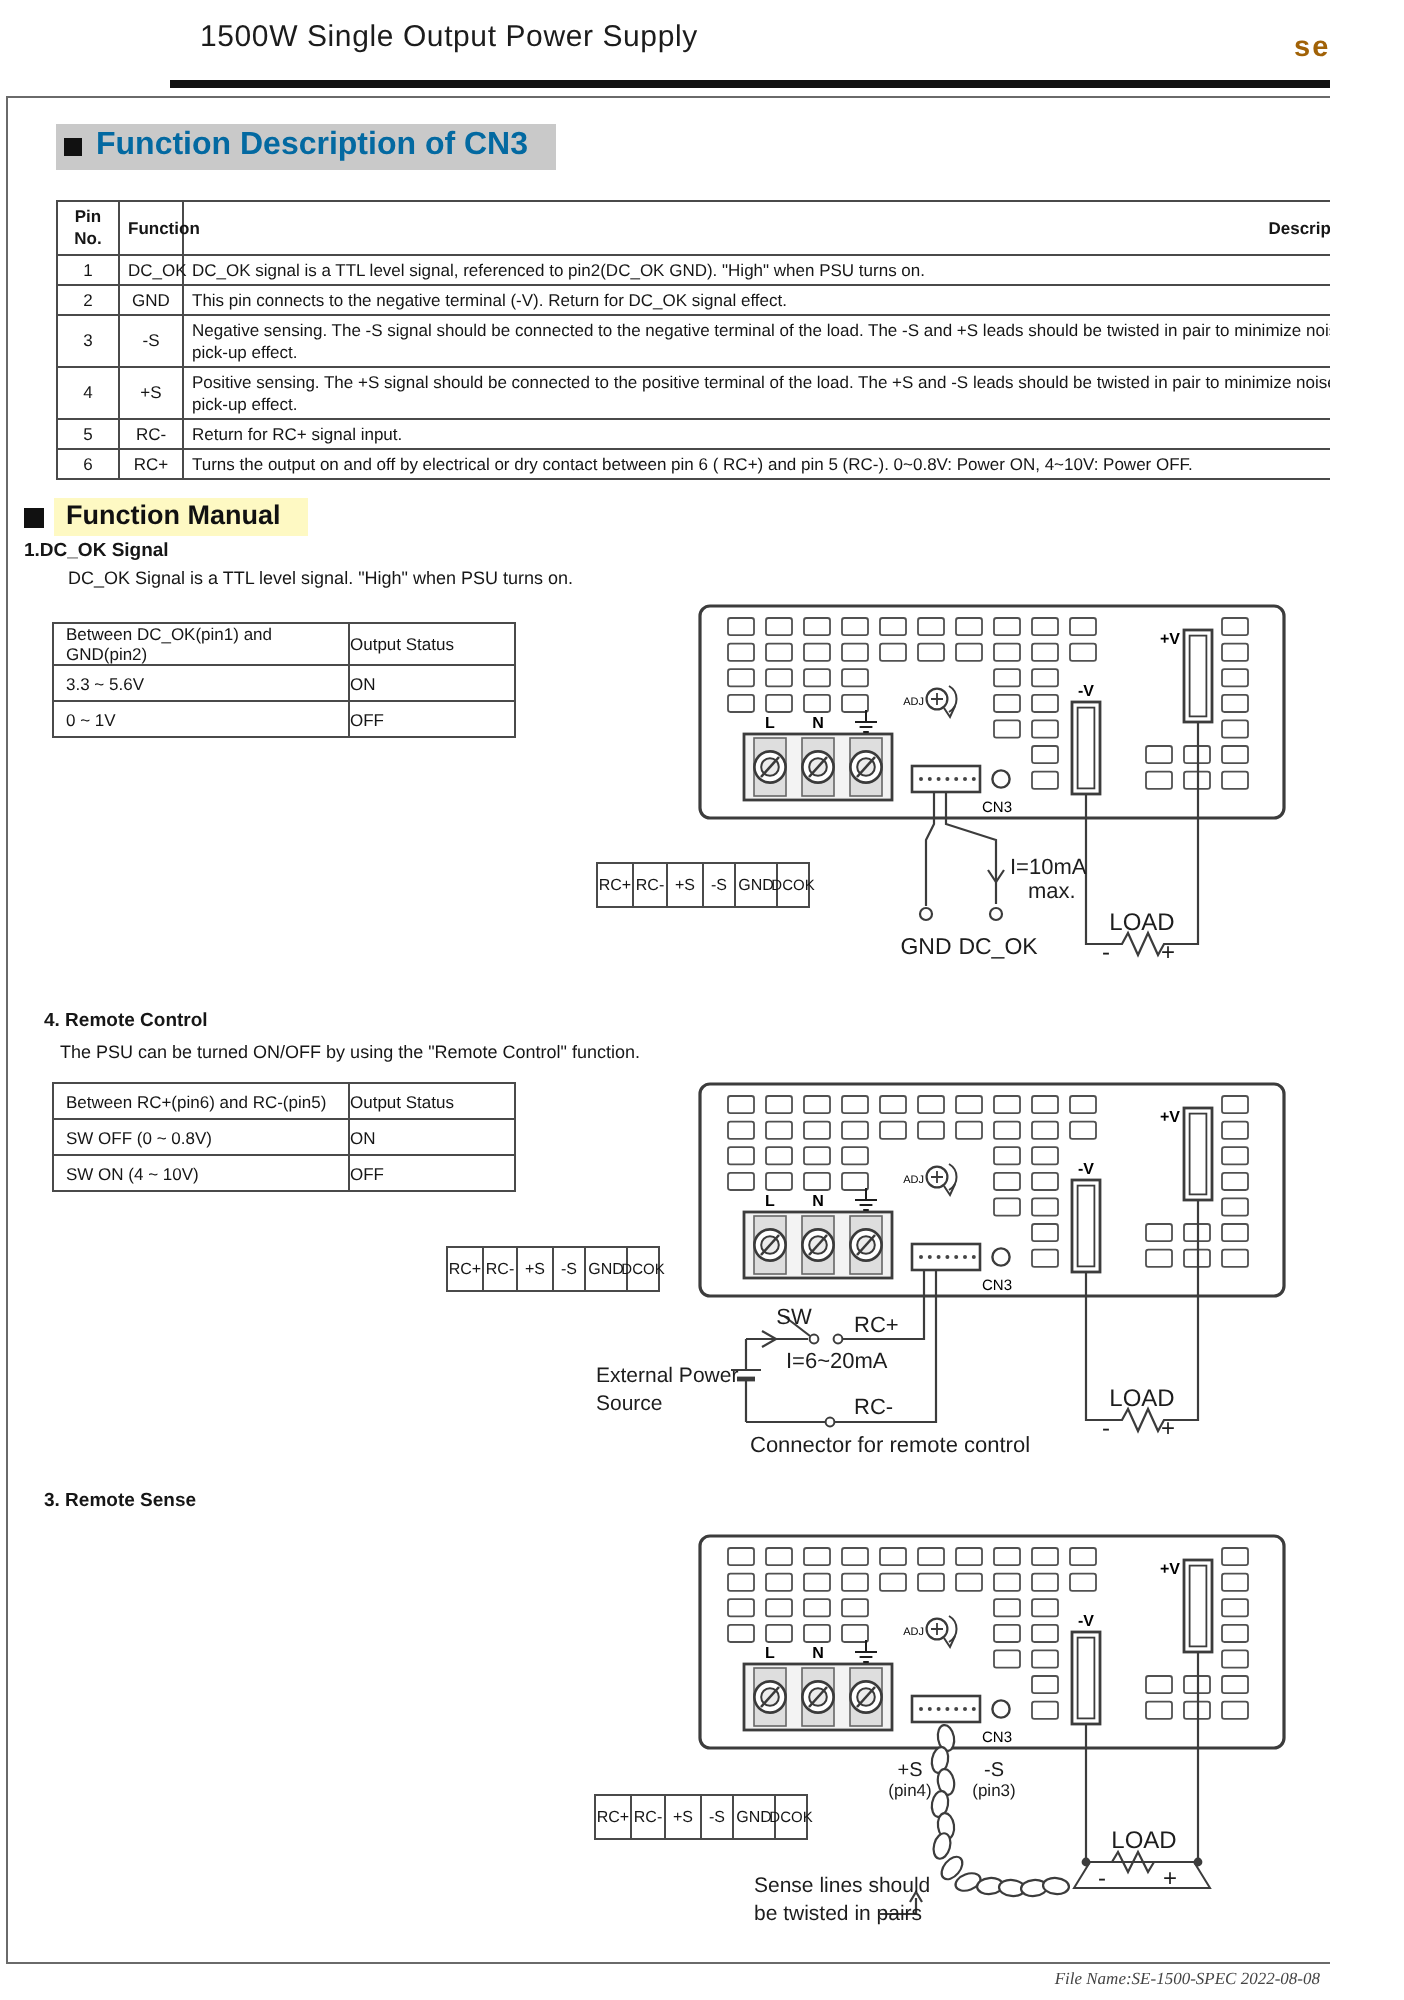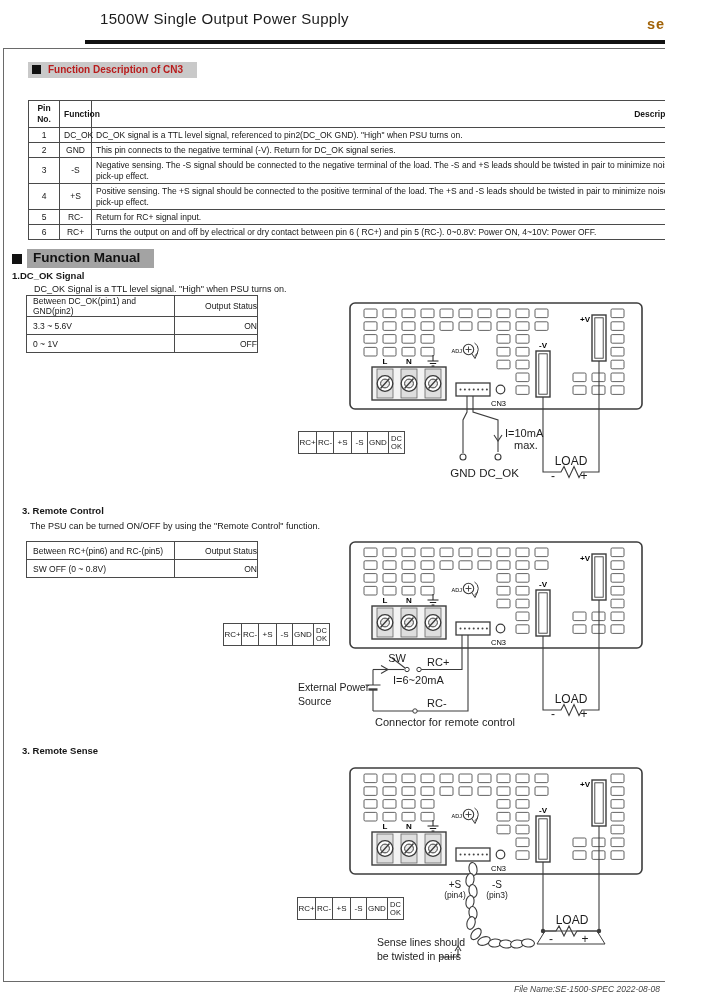--- a/index.html
+++ b/index.html
@@ -9,51 +9,51 @@
 
   
   .hdr-sub{left:100px;top:10px;font-size:15px;letter-spacing:.3px;color:#1c1c1c;}
   .hdr-model{left:494px;top:1px;font-size:30px;font-weight:bold;letter-spacing:2.5px;color:#111;}
   .hdr-series{left:647px;top:16px;font-size:14.5px;font-weight:bold;letter-spacing:1px;color:#a16207;}
   .hdr-rule{left:85px;top:40px;width:614px;height:4px;background:#111;}
   .border-box{left:3px;top:48px;width:694px;height:932px;border:1px solid #6a6a6a;}
 
   
   .sec1{left:28px;top:62px;background:#c9c9c9;display:flex;align-items:center;gap:7px;
-        padding:2px 14px 3px 4px;font-weight:bold;font-size:10px;color:#b91c1c;}
+        padding:2px 14px 3px 4px;font-weight:bold;font-size:16px;color:#0369a1;}
   .bullet{width:9px;height:9px;background:#111;display:inline-block;}
   .sec2{left:12px;top:249px;display:flex;align-items:center;gap:5px;font-weight:bold;
         font-size:13.5px;color:#111;}
-  .sec2 .lbl{background:#a3a3a3;padding:1px 14px 3px 6px;}
+  .sec2 .lbl{background:#fef9c3;padding:1px 14px 3px 6px;}
   .h-sm{font-weight:bold;font-size:9.5px;color:#161616;}
   .para{font-size:9px;color:#161616;}
 
   
   table{border-collapse:collapse;}
   .cn3t{left:28px;top:100px;width:658px;font-size:8.5px;table-layout:fixed;}
   .cn3t th,.cn3t td{border:1px solid #4a4a4a;line-height:1.3;padding:1.5px 4px;color:#161616;}
   .cn3t th{font-weight:bold;text-align:right;padding:2px 4px;}
   .cn3t .c{text-align:center;}
 
   
   .smt{width:232px;font-size:8.5px;table-layout:fixed;}
   .smt td{border:1px solid #4a4a4a;height:17px;color:#161616;padding:0 0 0 6px;}
-  .smt td.c{text-align:right;padding:0;}
+  .smt td.c{text-align:left;padding:0;}
 
   
   .pins{display:flex;height:21px;border:1px solid #4a4a4a;background:#fff;}
   .pc{border-right:1px solid #4a4a4a;display:flex;align-items:center;justify-content:center;
       font-size:8px;color:#161616;}
   .pc:last-child{border-right:none;}
-  .pc2{flex-direction:column;font-size:7.5px;line-height:7.5px;}
+  .pc2{font-size:7.5px;line-height:7.5px;}
 
   .diag{position:absolute;font-family:"Liberation Sans", sans-serif;}
   .diag text{fill:#1d1d1d;}
 
-  .footer{right:5px;top:984px;font-style:italic;font-size:8.5px;color:#444;}
+  .footer{right:5px;top:984px;font-style:italic;font-size:8.5px;color:#444;font-family:Liberation Serif, serif;}
 </style>
 </head>
 <body>
 
 <svg width="0" height="0" style="position:absolute" aria-hidden="true">
   <defs>
     <g id="psu-panel">
       <rect width="292" height="106" rx="5" fill="#fff" stroke="#3c3c3c" stroke-width="1.6"></rect>
       <g id="panel-holes" fill="#fff" stroke="#515151" stroke-width="0.9">
           <rect x="14" y="6" width="13" height="8.6" rx="1.2"></rect>
@@ -193,21 +193,21 @@
       <th>Description</th>
     </tr>
     <tr>
       <td class="c">1</td>
       <td class="c">DC_OK</td>
       <td>DC_OK signal is a TTL level signal, referenced to pin2(DC_OK GND). "High" when PSU turns on.</td>
     </tr>
     <tr>
       <td class="c">2</td>
       <td class="c">GND</td>
-      <td>This pin connects to the negative terminal (-V). Return for DC_OK signal series.</td>
+      <td>This pin connects to the negative terminal (-V). Return for DC_OK signal effect.</td>
     </tr>
     <tr>
       <td class="c">3</td>
       <td class="c">-S</td>
       <td>Negative sensing. The -S signal should be connected to the negative terminal of the load. The -S and +S leads should be twisted in pair to minimize noise pick-up effect.</td>
     </tr>
     <tr>
       <td class="c">4</td>
       <td class="c">+S</td>
       <td>Positive sensing. The +S signal should be connected to the positive terminal of the load. The +S and -S leads should be twisted in pair to minimize noise pick-up effect.</td>
@@ -226,21 +226,21 @@
     </table>
 
   <div class="abs sec2">
     <span class="bullet" style="width:10px;height:10px"></span>
     <span class="lbl">Function Manual</span>
   </div>
 
   <div class="abs h-sm" style="left:12px;top:270px">1.DC_OK Signal</div>
   <div class="abs para" style="left:34px;top:284px">DC_OK Signal is a TTL level signal. "High" when PSU turns on.</div>
 
-  <table class="abs smt" style="left:26px;top:295px">
+  <table class="abs smt" style="left:26px;top:311px">
     <colgroup>
         <col style="width:148px">
         <col>
       </colgroup>
     <tbody>
         <tr>
       <td>Between DC_OK(pin1) and GND(pin2)</td>
       <td class="c">Output Status</td>
     </tr>
     <tr>
@@ -278,36 +278,40 @@
     <div class="pc" style="width:16px">RC-</div>
     <div class="pc" style="width:17px">+S</div>
     <div class="pc" style="width:15px">-S</div>
     <div class="pc" style="width:20px">GND</div>
     <div class="pc pc2" style="width:15px">
       <span>DC</span>
       <span>OK</span>
     </div>
   </div>
 
-  <div class="abs h-sm" style="left:22px;top:505px">3. Remote Control</div>
+  <div class="abs h-sm" style="left:22px;top:505px">4. Remote Control</div>
   <div class="abs para" style="left:30px;top:521px">The PSU can be turned ON/OFF by using the "Remote Control" function.</div>
 
   <table class="abs smt" style="left:26px;top:541px">
     <colgroup>
         <col style="width:148px">
         <col>
       </colgroup>
     <tbody>
         <tr>
       <td>Between RC+(pin6) and RC-(pin5)</td>
       <td class="c">Output Status</td>
     </tr>
     <tr>
       <td>SW OFF (0 ~ 0.8V)</td>
       <td class="c">ON</td>
+    </tr>
+    <tr>
+      <td>SW ON (4 ~ 10V)</td>
+      <td class="c">OFF</td>
     </tr>
   </tbody>
     </table>
 
   <svg class="diag" style="left:280px;top:535px" width="420" height="200">
     <use href="#psu-panel" x="70" y="7"></use>
     <g stroke="#3c3c3c" stroke-width="1.1" fill="none">
       <path d="M182,100 V134.5 H141"></path>
       <path d="M188,100 V176 H93"></path>
       <path d="M125,133 L112,123"></path>

